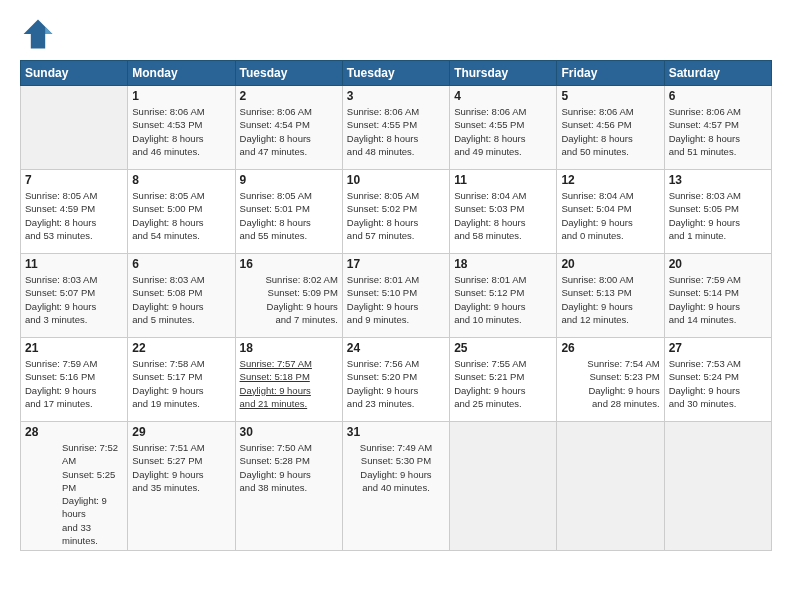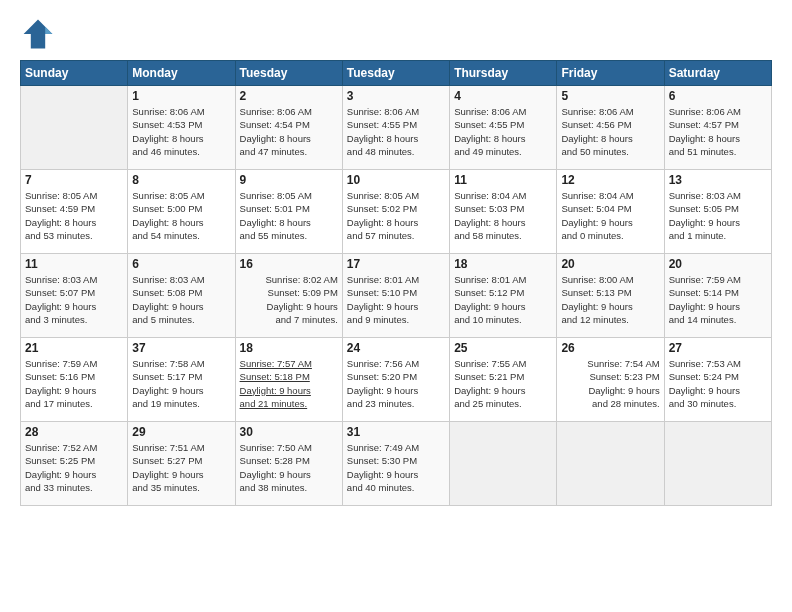--- a/index.html
+++ b/index.html
@@ -288,21 +288,21 @@
         </tr>
         <tr>
           <td>
             <span class="day-num">21</span>
             <div class="day-info" style="white-space: pre-line;">Sunrise: 7:59 AM
 Sunset: 5:16 PM
 Daylight: 9 hours
 and 17 minutes.</div>
           </td>
           <td>
-            <span class="day-num">37</span>
+            <span class="day-num">22</span>
             <div class="day-info" style="white-space: pre-line;">Sunrise: 7:58 AM
 Sunset: 5:17 PM
 Daylight: 9 hours
 and 19 minutes.</div>
           </td>
           <td>
             <span class="day-num">18</span>
             <div class="day-info" style="white-space: pre-line; text-decoration: underline;">Sunrise: 7:57 AM
 Sunset: 5:18 PM
 Daylight: 9 hours
@@ -333,42 +333,42 @@
             <span class="day-num">27</span>
             <div class="day-info" style="white-space: pre-line;">Sunrise: 7:53 AM
 Sunset: 5:24 PM
 Daylight: 9 hours
 and 30 minutes.</div>
           </td>
         </tr>
         <tr>
           <td>
             <span class="day-num">28</span>
-            <div class="day-info" style="white-space: pre-line;">Sunrise: 7:52 AM
+            <div class="day-info" style="white-space: pre-line; margin-left: 37px;">Sunrise: 7:52 AM
 Sunset: 5:25 PM
 Daylight: 9 hours
 and 33 minutes.</div>
           </td>
           <td>
             <span class="day-num">29</span>
             <div class="day-info" style="white-space: pre-line;">Sunrise: 7:51 AM
 Sunset: 5:27 PM
 Daylight: 9 hours
 and 35 minutes.</div>
           </td>
           <td>
             <span class="day-num">30</span>
             <div class="day-info" style="white-space: pre-line;">Sunrise: 7:50 AM
 Sunset: 5:28 PM
 Daylight: 9 hours
 and 38 minutes.</div>
           </td>
           <td>
             <span class="day-num">31</span>
-            <div class="day-info" style="white-space: pre-line;">Sunrise: 7:49 AM
+            <div class="day-info" style="white-space: pre-line; text-align: center;">Sunrise: 7:49 AM
 Sunset: 5:30 PM
 Daylight: 9 hours
 and 40 minutes.</div>
           </td>
           <td class="empty-cell"></td>
           <td class="empty-cell"></td>
           <td class="empty-cell"></td>
         </tr>
       </tbody>
   </table>

